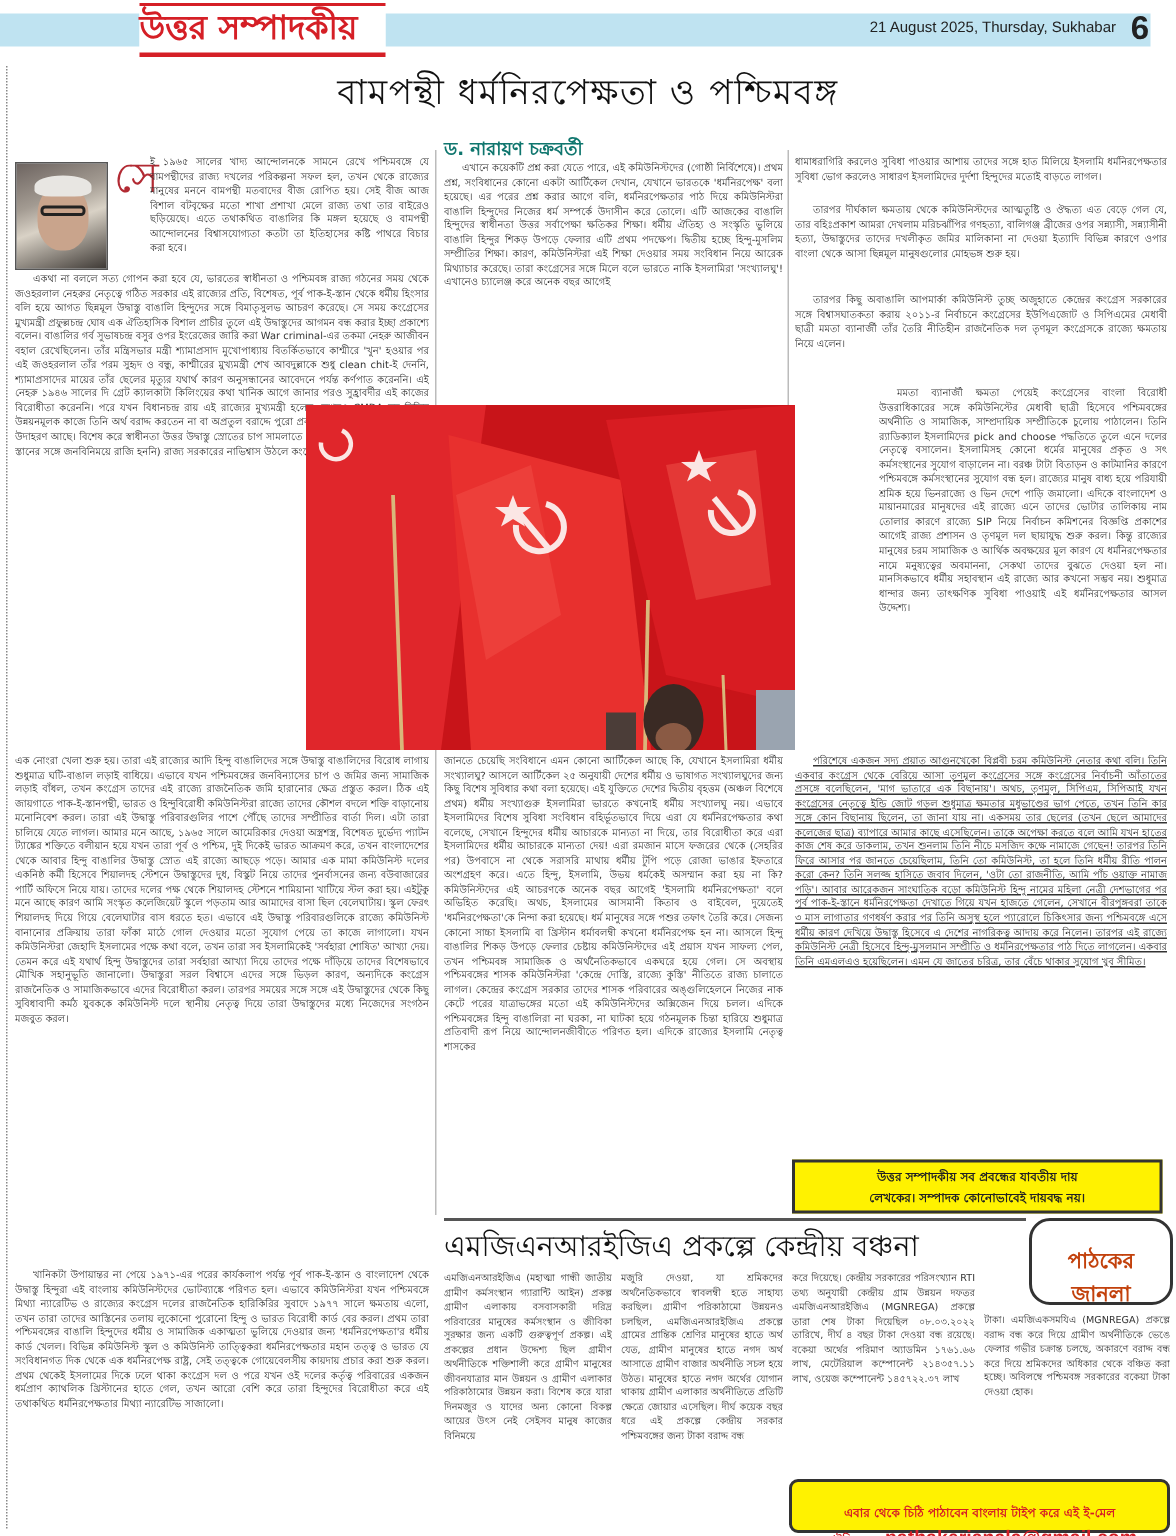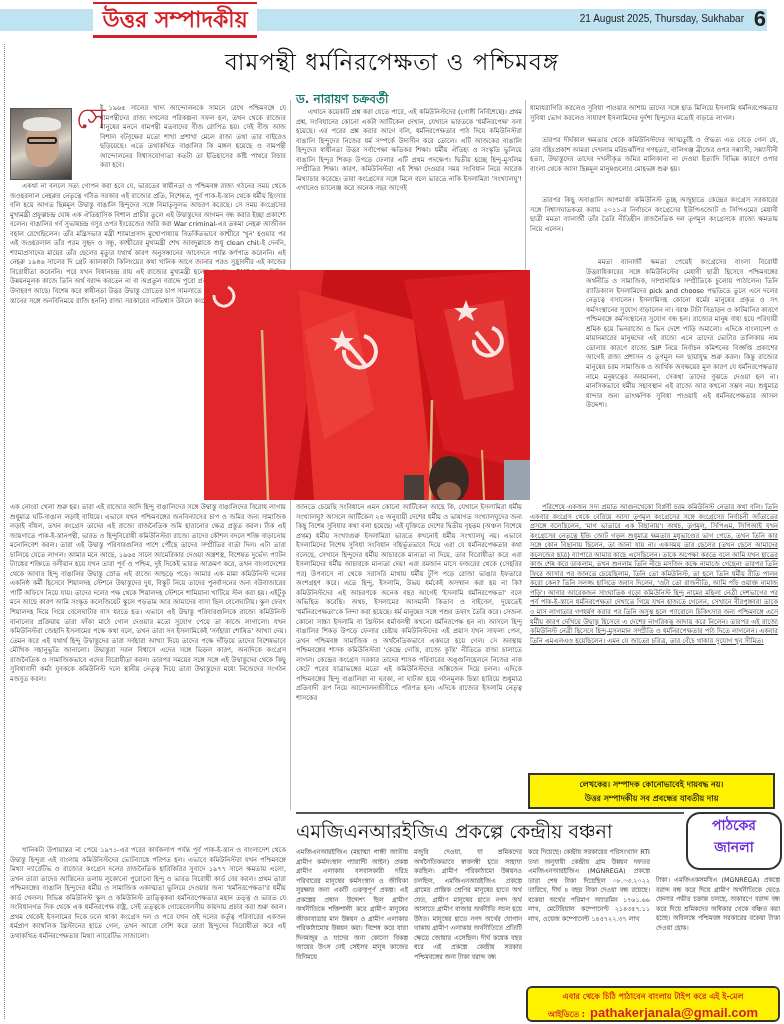--- a/index.html
+++ b/index.html
@@ -2,39 +2,39 @@
 <html><head>
 <meta charset="utf-8">
 <style>
 *{box-sizing:border-box;margin:0;padding:0}
 html,body{width:784px;height:1024px;background:#fff;overflow:hidden}
 body{font-family:"DejaVu Sans",sans-serif;color:#222;position:relative}
 .hdr{position:absolute;left:0;top:0;width:784px;height:40px}
 .hdr-band{position:absolute;top:9px;height:22px;background:#bfe3f1}
 .hdr-band.l{left:0;width:93px}
 .hdr-band.r{left:257px;width:510px}
-.masthead{position:absolute;left:93px;top:2px;width:164px;height:36px;background:#fff;border-top:2px solid #d51f26;border-bottom:3px solid #d51f26;text-align:center;color:#d51f26;font-weight:bold;font-size:22px;line-height:31px}
+.masthead{position:absolute;left:93px;top:2px;width:164px;height:36px;background:#fff;border-top:2px solid #d51f26;border-bottom:3px solid #d51f26;text-align:left;color:#d51f26;font-weight:bold;font-size:22px;line-height:31px}
 .dateline{position:absolute;right:40px;top:13px;font-size:10px;color:#222;font-family:"Liberation Sans",sans-serif}
 .pagenum{position:absolute;right:18px;top:6px;font-size:22px;font-weight:bold;color:#222;font-family:"Liberation Sans",sans-serif}
 .headline{position:absolute;left:0;top:40px;width:784px;text-align:center;font-size:23px;font-family:"DejaVu Serif",serif;color:#111;line-height:44px;letter-spacing:1px}
 .rule-v{position:absolute;left:4px;top:44px;width:0;height:975px;border-left:1px dotted #888}
 .byline{position:absolute;left:296px;top:90px;width:226px;font-size:12px;font-weight:bold;color:#0f766e}
 .txt{position:absolute;font-size:6.6px;line-height:9.55px;color:#333;text-align:justify;overflow:hidden}
 .txt p{text-indent:12px}
 .photo{position:absolute;left:10px;top:108px;width:62px;height:72px;background:linear-gradient(160deg,#6d6460 0%,#a39b92 35%,#d9d2c6 55%,#3d3834 100%);border:1px solid #555}
 .photo .face{position:absolute;left:14px;top:14px;width:34px;height:44px;border-radius:45%;background:#c9a48c}
 .photo .glasses{position:absolute;left:16px;top:28px;width:30px;height:7px;border:2px solid #222;border-radius:3px}
 .photo .hair{position:absolute;left:12px;top:8px;width:38px;height:14px;border-radius:50% 50% 30% 30%;background:#e8e6e2}
 .dropcap{position:absolute;left:76px;top:104px;font-size:28px;color:#b22a33;line-height:30px;font-family:"DejaVu Serif",serif}
 .mainimg{position:absolute;left:204px;top:270px;width:326px;height:230px;overflow:hidden;background:#d71820}
 .mainimg svg{width:100%;height:100%}
 .disclaimer{position:absolute;left:528px;top:773px;width:247px;height:36px;background:#fff200;border:2px solid #333;text-align:center;font-size:8px;font-weight:bold;color:#222;line-height:14px;padding-top:3px}
 .sub-head{position:absolute;left:296px;top:812px;width:388px;font-size:19px;color:#111;line-height:34px;border-top:2px solid #555}
-.pjbox{position:absolute;left:686px;top:812px;width:96px;height:58px;border:2px solid #333;border-radius:14px;text-align:center;font-size:14px;font-weight:bold;line-height:22px;padding-top:0;color:#6d28d9}
-.emailbox{position:absolute;left:526px;top:986px;width:254px;height:36px;background:#fff200;border:2px solid #333;border-radius:6px;text-align:center;line-height:15px;padding-top:1px}
+.pjbox{position:absolute;left:686px;top:812px;width:96px;height:58px;border:2px solid #333;border-radius:14px;text-align:center;font-size:14px;font-weight:bold;line-height:22px;padding-top:16px;color:#c2410c}
+.emailbox{position:absolute;left:526px;top:986px;width:254px;height:36px;background:#fff200;border:2px solid #333;border-radius:6px;text-align:center;line-height:15px;padding-top:13px}
 .emailbox .l1{font-size:8px;font-weight:bold;color:#d51f26;display:block}
 .emailbox .l2{font-size:8px;font-weight:bold;color:#d51f26}
 .emailbox .addr{font-size:13px;font-weight:bold;color:#d51f26;font-family:"Liberation Sans",sans-serif}
 .sign{position:absolute;font-size:7px;font-style:italic;color:#333}
 .colrule{position:absolute;width:0;border-left:1px solid #bbb}
 </style>
 </head>
 <body>
 
 <div class="hdr">
@@ -116,22 +116,22 @@
     <p>তারপর কিছু অবাঙালি আপমার্কা কমিউনিস্ট তুচ্ছ অজুহাতে কেন্দ্রের কংগ্রেস সরকারের সঙ্গে বিশ্বাসঘাতকতা করায় ২০১১-র নির্বাচনে কংগ্রেসের ইউপিএজোট ও সিপিএমের মেধাবী ছাত্রী মমতা ব্যানার্জী তাঁর তৈরি নীতিহীন রাজনৈতিক দল তৃণমূল কংগ্রেসকে রাজ্যে ক্ষমতায় নিয়ে এলেন।</p>
   </div>
 <div class="txt" style="left:586px;top:258px;width:192px;height:242px;">
     <p>মমতা ব্যানার্জী ক্ষমতা পেয়েই কংগ্রেসের বাংলা বিরোধী উত্তরাধিকারের সঙ্গে কমিউনিস্টের মেধাবী ছাত্রী হিসেবে পশ্চিমবঙ্গের অর্থনীতি ও সামাজিক, সাম্প্রদায়িক সম্প্রীতিকে চুলোয় পাঠালেন। তিনি র‍্যাডিক্যাল ইসলামিদের pick and choose পদ্ধতিতে তুলে এনে দলের নেতৃত্বে বসালেন। ইসলামিসহ কোনো ধর্মের মানুষের প্রকৃত ও সৎ কর্মসংস্থানের সুযোগ বাড়ালেন না। বরঞ্চ টাটা বিতাড়ন ও কাটমানির কারণে পশ্চিমবঙ্গে কর্মসংস্থানের সুযোগ বন্ধ হল। রাজ্যের মানুষ বাধ্য হয়ে পরিযায়ী শ্রমিক হয়ে ভিনরাজ্যে ও ভিন দেশে পাড়ি জমালো। এদিকে বাংলাদেশ ও মায়ানমারের মানুষদের এই রাজ্যে এনে তাদের ভোটার তালিকায় নাম তোলার কারণে রাজ্যে SIP নিয়ে নির্বাচন কমিশনের বিজ্ঞপ্তি প্রকাশের আগেই রাজ্য প্রশাসন ও তৃণমূল দল ছায়াযুদ্ধ শুরু করল। কিন্তু রাজ্যের মানুষের চরম সামাজিক ও আর্থিক অবক্ষয়ের মূল কারণ যে ধর্মনিরপেক্ষতার নামে মনুষ্যত্বের অবমাননা, সেকথা তাদের বুঝতে দেওয়া হল না। মানসিকভাবে ধর্মীয় সহাবস্থান এই রাজ্যে আর কখনো সম্ভব নয়। শুধুমাত্র ধান্দার জন্য তাৎক্ষণিক সুবিধা পাওয়াই এই ধর্মনিরপেক্ষতার আসল উদ্দেশ্য।</p>
   </div>
 <div class="txt" style="left:530px;top:503px;width:248px;height:265px;text-decoration:underline;">
     <p>পরিশেষে একজন সদ্য প্রয়াত আগুনখেকো বিপ্লবী চরম কমিউনিস্ট নেতার কথা বলি। তিনি একবার কংগ্রেস থেকে বেরিয়ে আসা তৃণমূল কংগ্রেসের সঙ্গে কংগ্রেসের নির্বাচনী আঁতাতের প্রসঙ্গে বলেছিলেন, 'মাগ ভাতারে এক বিছানায়'। অথচ, তৃণমূল, সিপিএম, সিপিআই যখন কংগ্রেসের নেতৃত্বে ইন্ডি জোট গড়ল শুধুমাত্র ক্ষমতার মধুভাণ্ডের ভাগ পেতে, তখন তিনি কার সঙ্গে কোন বিছানায় ছিলেন, তা জানা যায় না। একসময় তার ছেলের (তখন ছেলে আমাদের কলেজের ছাত্র) ব্যাপারে আমার কাছে এসেছিলেন। তাকে অপেক্ষা করতে বলে আমি যখন হাতের কাজ শেষ করে ডাকলাম, তখন শুনলাম তিনি নীচে মসজিদ কক্ষে নামাজে গেছেন! তারপর তিনি ফিরে আসার পর জানতে চেয়েছিলাম, তিনি তো কমিউনিস্ট, তা হলে তিনি ধর্মীয় রীতি পালন করো কেন? তিনি সলজ্জ হাসিতে জবাব দিলেন, 'ওটা তো রাজনীতি, আমি পাঁচ ওয়াক্ত নামাজ পড়ি'। আবার আরেকজন সাংঘাতিক বড়ো কমিউনিস্ট হিন্দু নামের মহিলা নেত্রী দেশভাগের পর পূর্ব পাক-ই-স্তানে ধর্মনিরপেক্ষতা দেখাতে গিয়ে যখন হাজতে গেলেন, সেখানে বীরপুঙ্গবরা তাকে ৩ মাস লাগাতার গণধর্ষণ করার পর তিনি অসুস্থ হলে প্যারোলে চিকিৎসার জন্য পশ্চিমবঙ্গে এসে ধর্মীয় কারণ দেখিয়ে উদ্বাস্তু হিসেবে এ দেশের নাগরিকত্ব আদায় করে নিলেন। তারপর এই রাজ্যে কমিউনিস্ট নেত্রী হিসেবে হিন্দু-মুসলমান সম্প্রীতি ও ধর্মনিরপেক্ষতার পাঠ দিতে লাগলেন। একবার তিনি এমএলএও হয়েছিলেন। এমন যে জাতের চরিত্র, তার বেঁচে থাকার সুযোগ খুব সীমিত।</p>
   </div>
 
 <div class="disclaimer">
+  <div>উত্তর সম্পাদকীয় সব প্রবন্ধের যাবতীয় দায়</div>
   <div>লেখকের। সম্পাদক কোনোভাবেই দায়বদ্ধ নয়।</div>
-  <div>উত্তর সম্পাদকীয় সব প্রবন্ধের যাবতীয় দায়</div>
 </div>
 
 <div class="sub-head">এমজিএনআরইজিএ প্রকল্পে কেন্দ্রীয় বঞ্চনা</div>
 
 <div class="pjbox">
   <div>পাঠকের</div>
   <div>জানলা</div>
 </div>
 
 <div class="txt" style="left:296px;top:848px;width:112px;height:172px;font-size:6.4px;">এমজিএনআরইজিএ (মহাত্মা গান্ধী জাতীয় গ্রামীণ কর্মসংস্থান গ্যারান্টি আইন) প্রকল্প গ্রামীণ এলাকায় বসবাসকারী দরিদ্র পরিবারের মানুষের কর্মসংস্থান ও জীবিকা সুরক্ষার জন্য একটি গুরুত্বপূর্ণ প্রকল্প। এই প্রকল্পের প্রধান উদ্দেশ্য ছিল গ্রামীণ অর্থনীতিকে শক্তিশালী করে গ্রামীণ মানুষের জীবনযাত্রার মান উন্নয়ন ও গ্রামীণ এলাকার পরিকাঠামোর উন্নয়ন করা। বিশেষ করে যারা দিনমজুর ও যাদের অন্য কোনো বিকল্প আয়ের উৎস নেই সেইসব মানুষ কাজের বিনিময়ে</div>

